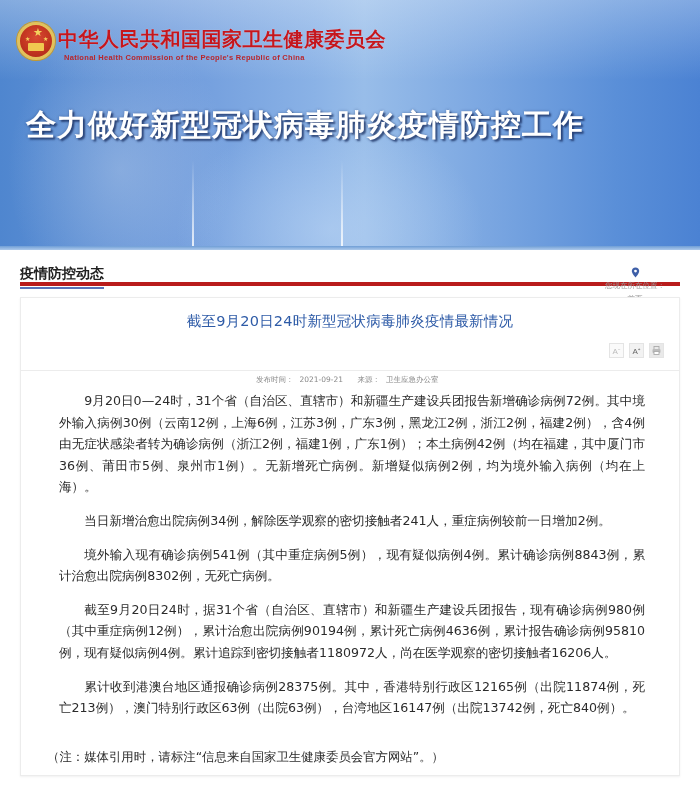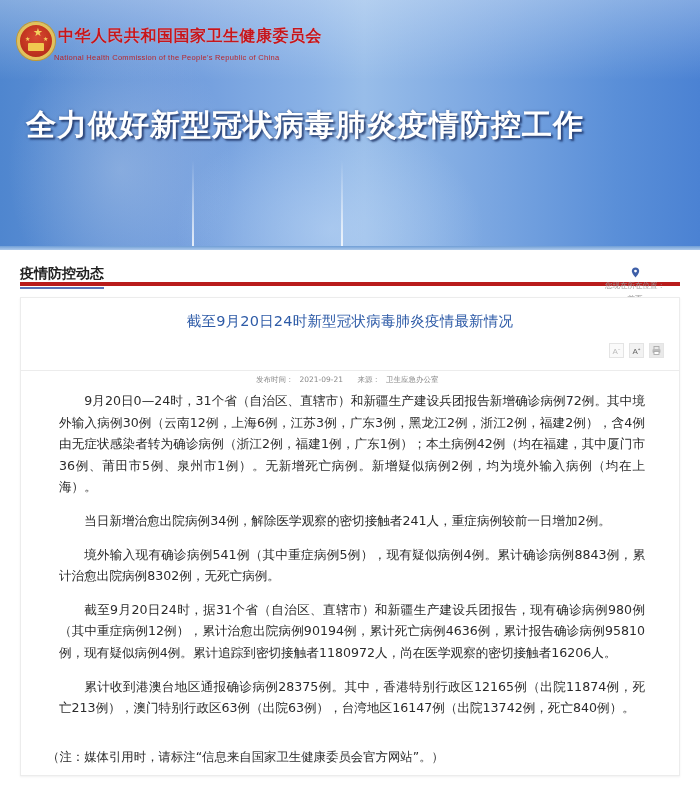--- a/index.html
+++ b/index.html
@@ -21,26 +21,26 @@
   }
   .emblem {
     position: absolute; left: 17px; top: 22px; width: 38px; height: 38px; border-radius: 50%;
     background: radial-gradient(circle at 50% 40%, #d94a33 0%, #c23520 55%, #a7261a 100%);
     border: 3px solid #e3c25a;
     box-shadow: 0 0 0 1px #c79a2a;
   }
   .emblem .star { position: absolute; color: #f4d35e; font-size: 9px; line-height: 9px; }
   .emblem .gate { position: absolute; left: 8px; top: 18px; width: 16px; height: 8px; background: #f0c850; border-radius: 1px; }
   .org-cn {
-    position: absolute; left: 58px; top: 26px; font-size: 16px; font-weight: bold; color: #c5161d;
+    position: absolute; left: 58px; top: 26px; font-size: 20px; font-weight: bold; color: #c5161d;
     letter-spacing: 0.5px; font-family: Liberation Sans, sans-serif;
     text-shadow: 0 0 1px rgba(255,255,255,0.6);
   }
   .org-en {
-    position: absolute; left: 54px; top: 53px; font-size: 7.5px; color: #b8262c; font-weight: normal;
+    position: absolute; left: 64px; top: 53px; font-size: 7.5px; color: #b8262c; font-weight: bold;
     font-family: "Liberation Sans", sans-serif; letter-spacing: 0.3px;
   }
   .banner-title {
     position: absolute; left: 26px; top: 105px; font-size: 30px; color: #ffffff; font-weight: bold;
     letter-spacing: 1px;
     text-shadow: 2px 2px 2px rgba(20,40,90,0.75), 0 0 3px rgba(20,40,90,0.4);
   }
   .ekg-line { position: absolute; width: 2px; background: linear-gradient(180deg, rgba(255,255,255,0), rgba(255,255,255,0.85)); }
   .ekg-line.l1 { left: 192px; top: 160px; height: 90px; }
   .ekg-line.l2 { left: 341px; top: 160px; height: 90px; }

